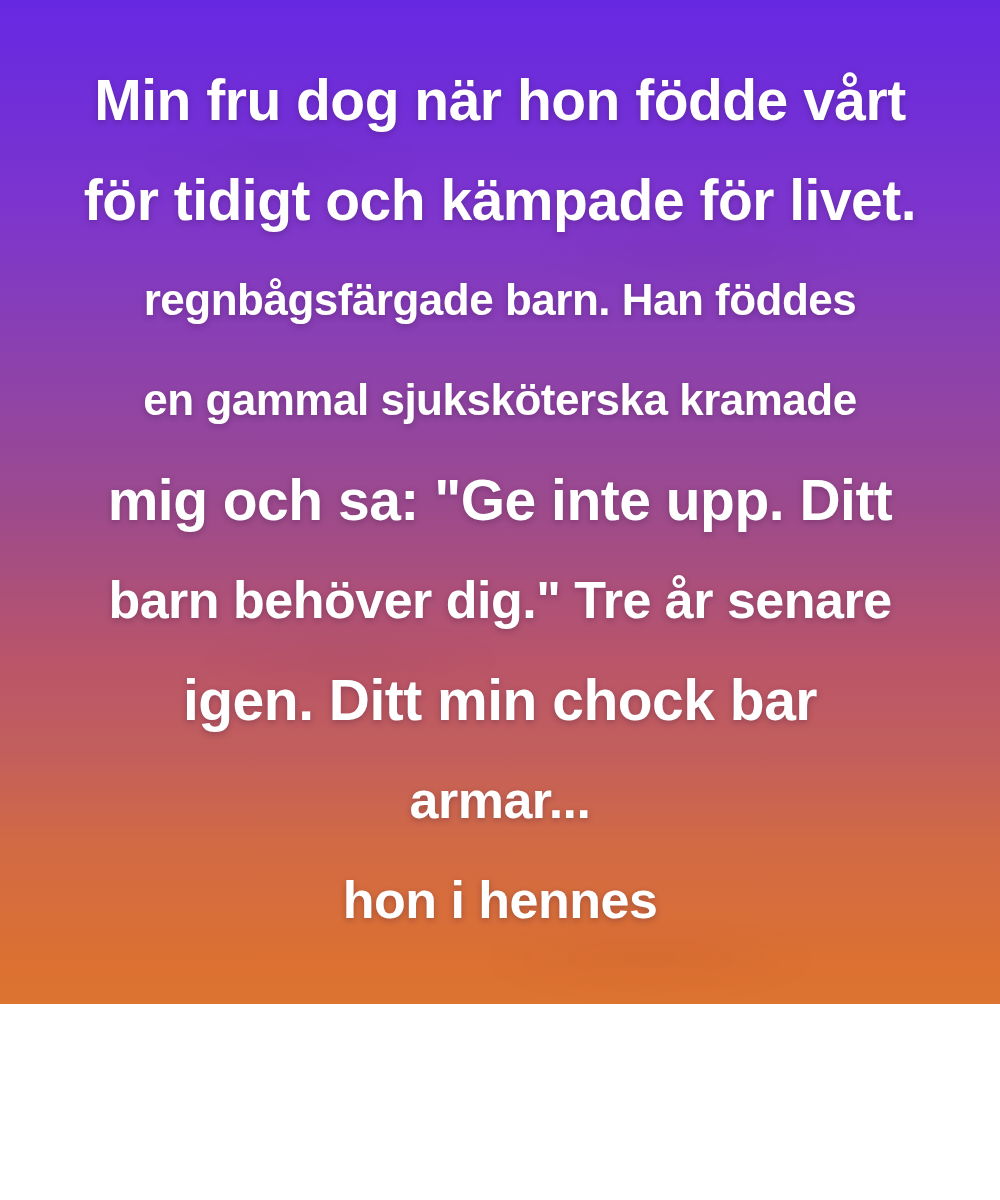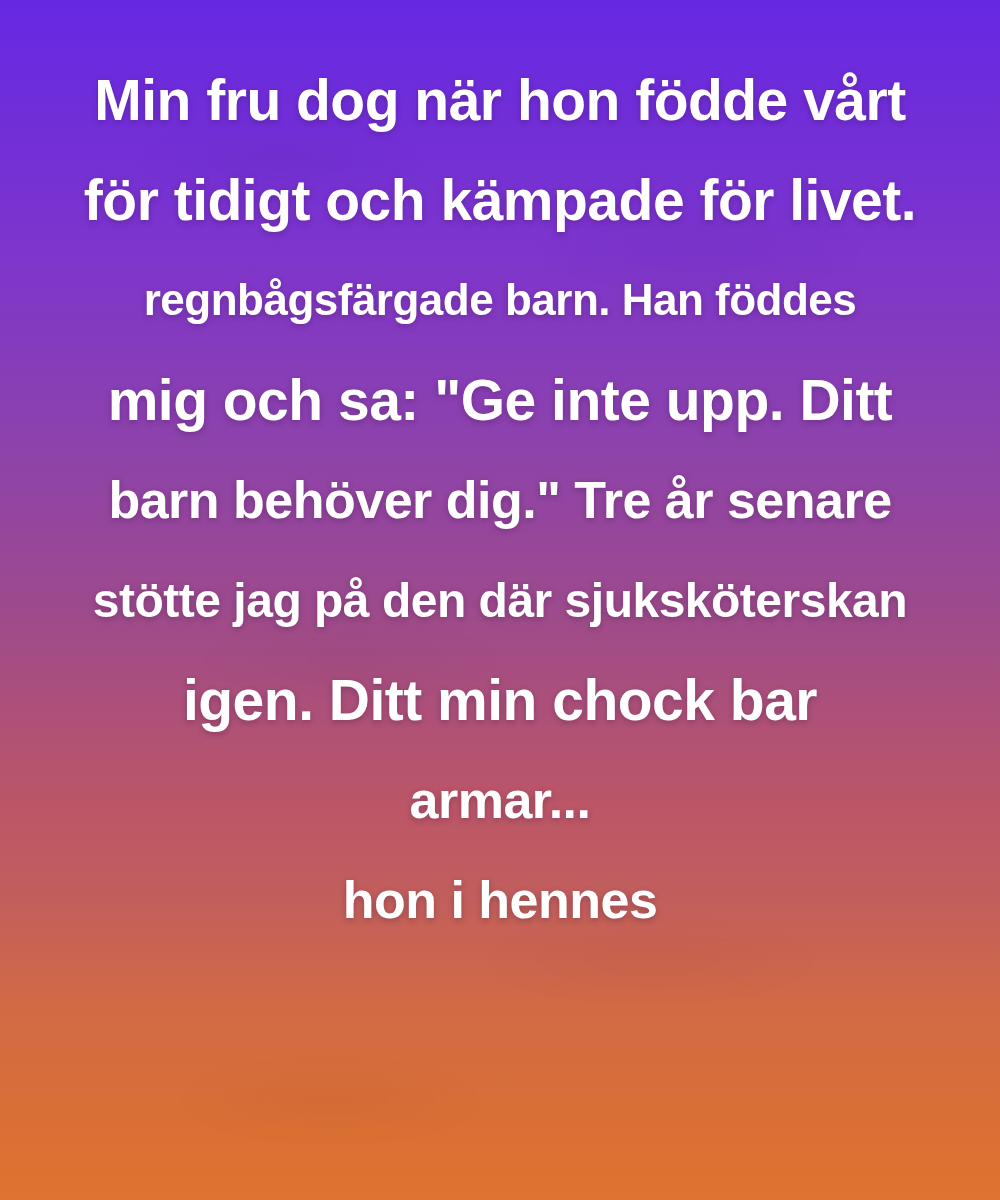--- a/index.html
+++ b/index.html
@@ -8,21 +8,21 @@
   }
   body {
     width: 1000px;
     height: 1200px;
     overflow: hidden;
     font-family: "Liberation Sans", "DejaVu Sans", sans-serif;
   }
   .post {
     position: relative;
     width: 1000px;
-    height: 1200px;
+    height: 1004px;
     background: linear-gradient(180deg,
       #6628e2 0%,
       #7d35cd 21%,
       #8d42ab 37%,
       #9c4a8e 50%,
       #ba5569 66%,
       #c25f5c 75%,
       #d26a45 84%,
       #db7033 95%,
       #dd7430 100%);
@@ -68,20 +68,20 @@
 </style>
 </head>
 <body>
 
 <div class="post">
   <div class="ghosts"></div>
   <div class="text-stack">
     <div class="line sz-xl">Min fru dog när hon födde vårt</div>
     <div class="line sz-xl">för tidigt och kämpade för livet.</div>
     <div class="line sz-sm">regnbågsfärgade barn. Han föddes</div>
+    <div class="line sz-sm">en gammal sjuksköterska kramade</div>
     <div class="line sz-xl">mig och sa: "Ge inte upp. Ditt</div>
     <div class="line sz-lg">barn behöver dig." Tre år senare</div>
-    <div class="line sz-md">stötte jag på den där sjuksköterskan</div>
     <div class="line sz-xl">igen. Ditt min chock bar</div>
     <div class="line sz-lg">armar...</div>
     <div class="line sz-lg">hon i hennes</div>
   </div>
 </div>
 
 </body></html>

